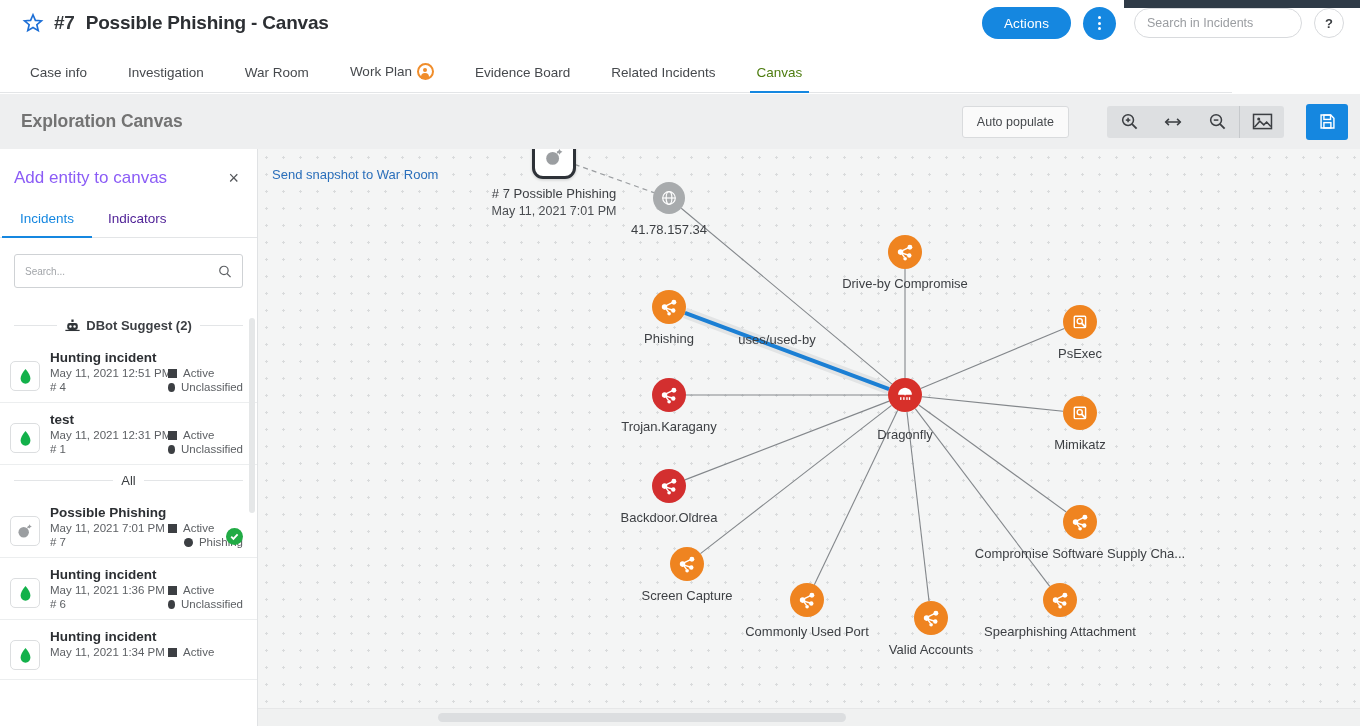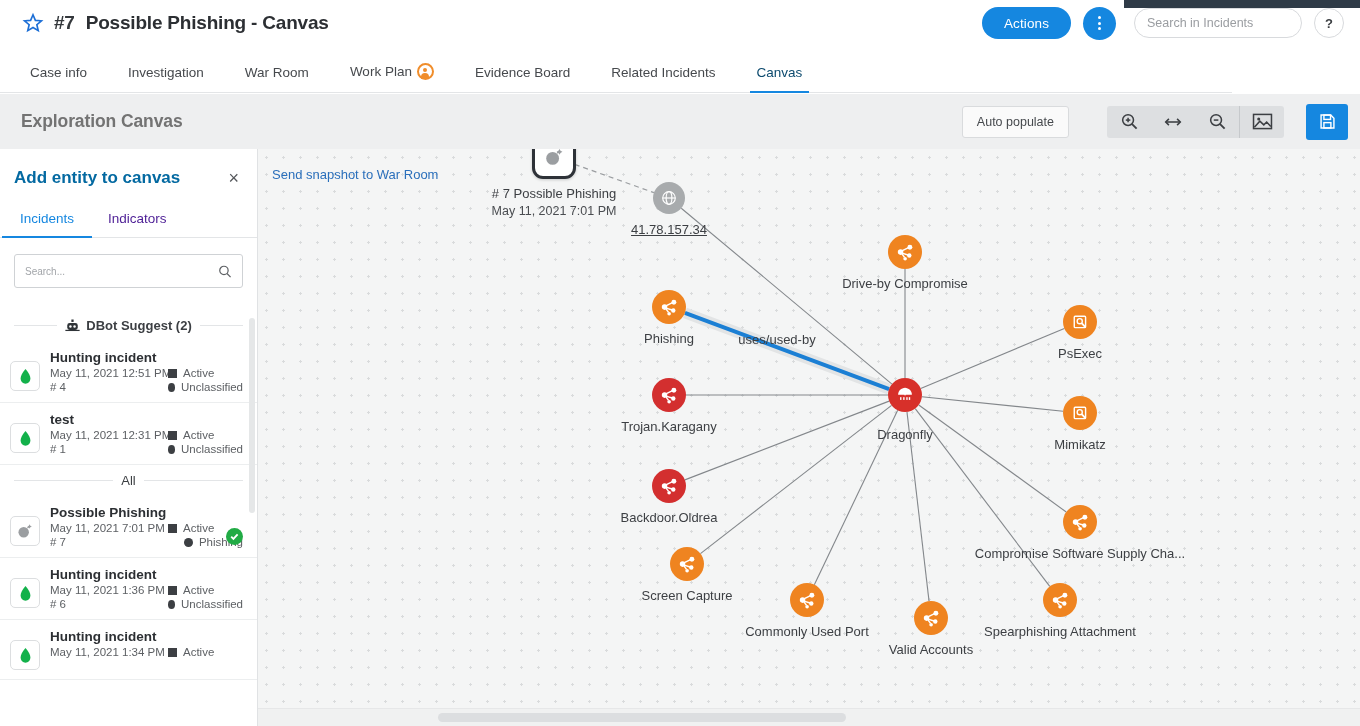--- a/index.html
+++ b/index.html
@@ -66,21 +66,21 @@
   .tabstrip {
     position: absolute; left: 0; top: 46px; width: 1232px; height: 47px;
     background: #fff; border-bottom: 1px solid #e3e5e7;
     display: flex; align-items: flex-end; padding-left: 30px;
   }
   .tab {
     font-size: 13.5px; color: #46494d; padding: 0 0 12px 0; margin-right: 41px;
     cursor: pointer; position: relative; display: flex; align-items: center; gap: 5px;
     white-space: nowrap;
   }
-  .tab.active { color: #0c4a6e; }
+  .tab.active { color: #4d7c0f; }
   .tab.active::after {
     content: ""; position: absolute; left: -7px; right: -7px; bottom: -1px;
     height: 2.5px; background: #1587e0;
   }
   .workplan-avatar {
     width: 17px; height: 17px; border-radius: 50%;
     border: 2px solid #f08d2b; display: inline-block; position: relative;
     background: #fff;
   }
   .workplan-avatar::before {
@@ -157,21 +157,21 @@
   
   .panel {
     position: absolute; left: 0; top: 149px; width: 258px; height: 577px;
     background: #fff; border-right: 1px solid #e0e2e4;
     display: flex; flex-direction: column;
   }
   .panel-head {
     height: 58px; display: flex; align-items: center; padding: 0 14px;
     flex: 0 0 auto;
   }
-  .panel-title { font-size: 17px; color: #0369a1; font-weight: bold; }
+  .panel-title { font-size: 17px; color: #8b5cf6; font-weight: normal; }
   .panel-close {
     margin-left: auto; font-size: 18px; color: #55585c; cursor: pointer;
     line-height: 1; padding: 3px 4px;
   }
   .panel-tabs {
     display: flex; padding-left: 18px; border-bottom: 1px solid #e3e5e7; flex: 0 0 auto;
   }
   .ptab {
     font-size: 13.5px; color: #4c1d95; padding: 4px 2px 11px; margin-right: 30px;
     cursor: pointer; position: relative;
@@ -362,21 +362,21 @@
         </div>
         <div class="gnode" style="left: 411px; top: 49px;">
           <div class="circle-node" style="width:32px;height:32px;background:#a8abad;">
             <svg width="18" height="18" viewBox="0 0 20 20" fill="none" stroke="#fff" stroke-width="1.3">
       <circle cx="10" cy="10" r="7"></circle>
               <ellipse cx="10" cy="10" rx="3.2" ry="7"></ellipse>
       <line x1="3" y1="10" x2="17" y2="10"></line>
             </svg>
           </div>
         </div>
-        <div class="nodelabel" style="left: 411px; top: 72px; text-decoration: underline;">
+        <div class="nodelabel" style="left: 411px; top: 72px;">
           <div>41.78.157.34</div>
         </div>
         <div class="gnode" style="left: 411px; top: 158px;">
           <div class="circle-node" style="width:34px;height:34px;background:#ef8420;">
             <svg width="19" height="19" viewBox="0 0 20 20" fill="#fff">
       <circle cx="14.6" cy="4.4" r="2.6"></circle>
               <circle cx="4.8" cy="9.6" r="2.9"></circle>
       <circle cx="14.0" cy="13.2" r="2.3"></circle>
               <circle cx="9.6" cy="16.6" r="1.9"></circle>
       <path d="M5.6 8.6 L13.2 4.9 M6.4 10.6 L12.6 12.6 M6.2 11.4 L9.0 15.2" stroke="#fff" stroke-width="1.5"></path>

